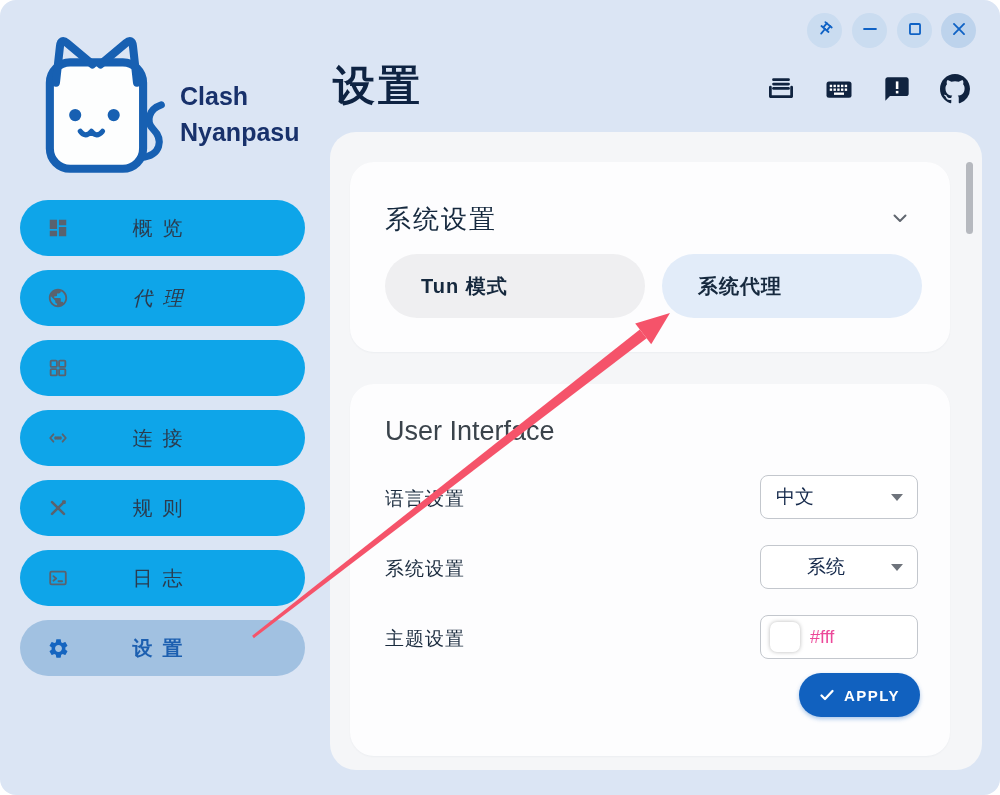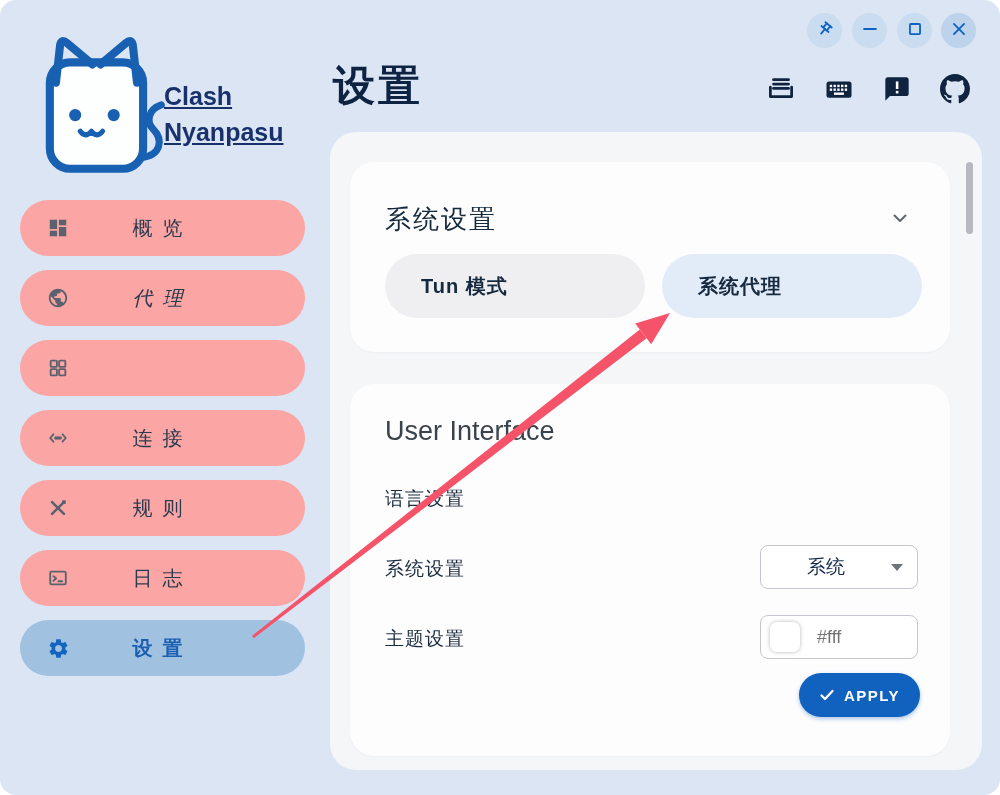--- a/index.html
+++ b/index.html
@@ -6,25 +6,25 @@
   .window{
     position:relative;width:1000px;height:795px;background:#dbe5f4;
     border-radius:16px;overflow:hidden;
     font-family:"Liberation Sans",sans-serif;
   }
   
   .winbtn{position:absolute;top:13px;width:35px;height:35px;border-radius:50%;
     background:#cadcf0;display:flex;align-items:center;justify-content:center;cursor:pointer;}
   .winbtn.close{background:#bdd3ec;}
   
-  .brand-text{position:absolute;left:164px;top:78px;font-size:25px;font-weight:700;
-    color:#18316b;line-height:36px;text-decoration:underline;}
+  .brand-text{position:absolute;left:180px;top:78px;font-size:25px;font-weight:700;
+    color:#18316b;line-height:36px;}
   .cat{position:absolute;left:26px;top:34px;}
   .side-item{position:absolute;left:20px;width:285px;height:56px;border-radius:28px;
-    background:#fca5a5;display:flex;align-items:center;cursor:pointer;}
+    background:#0ea5e9;display:flex;align-items:center;cursor:pointer;}
   .side-item .ic{position:absolute;left:26px;width:24px;height:24px;display:flex;align-items:center;justify-content:center;}
   .side-item .lbl{width:100%;text-align:center;font-size:20px;font-weight:500;color:#2b3b4e;
     letter-spacing:10px;margin-right:-10px;}
   .side-item.selected{background:#a1c1e1;}
   .side-item.selected .lbl{color:#1c5fb0;font-weight:700;}
   
   .page-title{position:absolute;left:333px;top:58px;font-size:42px;font-weight:600;
     color:#0e2342;letter-spacing:3px;}
   .hdr-icons{position:absolute;top:74px;right:30px;display:flex;gap:28px;align-items:center;}
   .hdr-icons .hico{width:30px;height:30px;display:flex;align-items:center;justify-content:center;cursor:pointer;}
@@ -47,21 +47,21 @@
     background:#b6b9bf;cursor:pointer;}
   .ui-title{position:absolute;left:35px;top:32px;font-size:27px;color:#3a434b;font-weight:500;}
   .row-label{position:absolute;left:35px;font-size:19px;color:#1a2b3e;letter-spacing:1px;}
   .ctrl{position:absolute;left:410px;width:158px;height:44px;border:1px solid #c3c7cd;
     border-radius:8px;background:#ffffff;display:flex;align-items:center;cursor:pointer;box-sizing:border-box;}
   .ctrl .val{margin-left:15px;font-size:19px;color:#15294b;}
   .ctrl .caret{position:absolute;right:14px;width:0;height:0;border-left:6px solid transparent;
     border-right:6px solid transparent;border-top:7px solid #6e737b;}
   .swatch{width:30px;height:30px;border-radius:7px;background:#ffffff;margin-left:9px;
     box-shadow:0 0 4px rgba(0,0,0,0.28);}
-  .hexval{margin-left:17px;font-size:18px;color:#737373;}
+  .hexval{margin-left:10px;font-size:18px;color:#ec4899;}
   .apply-btn{position:absolute;left:449px;top:289px;width:121px;height:44px;border-radius:22px;
     background:#1161bf;color:#ffffff;display:flex;align-items:center;justify-content:center;gap:9px;
     font-size:15px;font-weight:700;letter-spacing:1.5px;cursor:pointer;
     box-shadow:0 2px 4px rgba(17,97,191,0.35);}
   .overlay{position:absolute;left:0;top:0;width:1000px;height:795px;pointer-events:none;z-index:99;}
 </style>
 </head>
 <body>
 
 <div class="window">
@@ -243,20 +243,24 @@
       </div>
       <div class="toggle-btn b2">
         <span>系统代理</span>
       </div>
     </div>
 
     <div class="card card2">
       <div class="ui-title">User Interface</div>
 
       <div class="row-label" style="top:102px;">语言设置</div>
+      <div class="ctrl" style="top:91px;">
+        <span class="val">中文</span>
+        <span class="caret"></span>
+      </div>
 
       <div class="row-label" style="top:172px;">系统设置</div>
       <div class="ctrl" style="top:161px;padding-left:31px;">
         <span class="val">系统</span>
         <span class="caret"></span>
       </div>
 
       <div class="row-label" style="top:242px;">主题设置</div>
       <div class="ctrl" style="top:231px;">
         <span class="swatch"></span>

